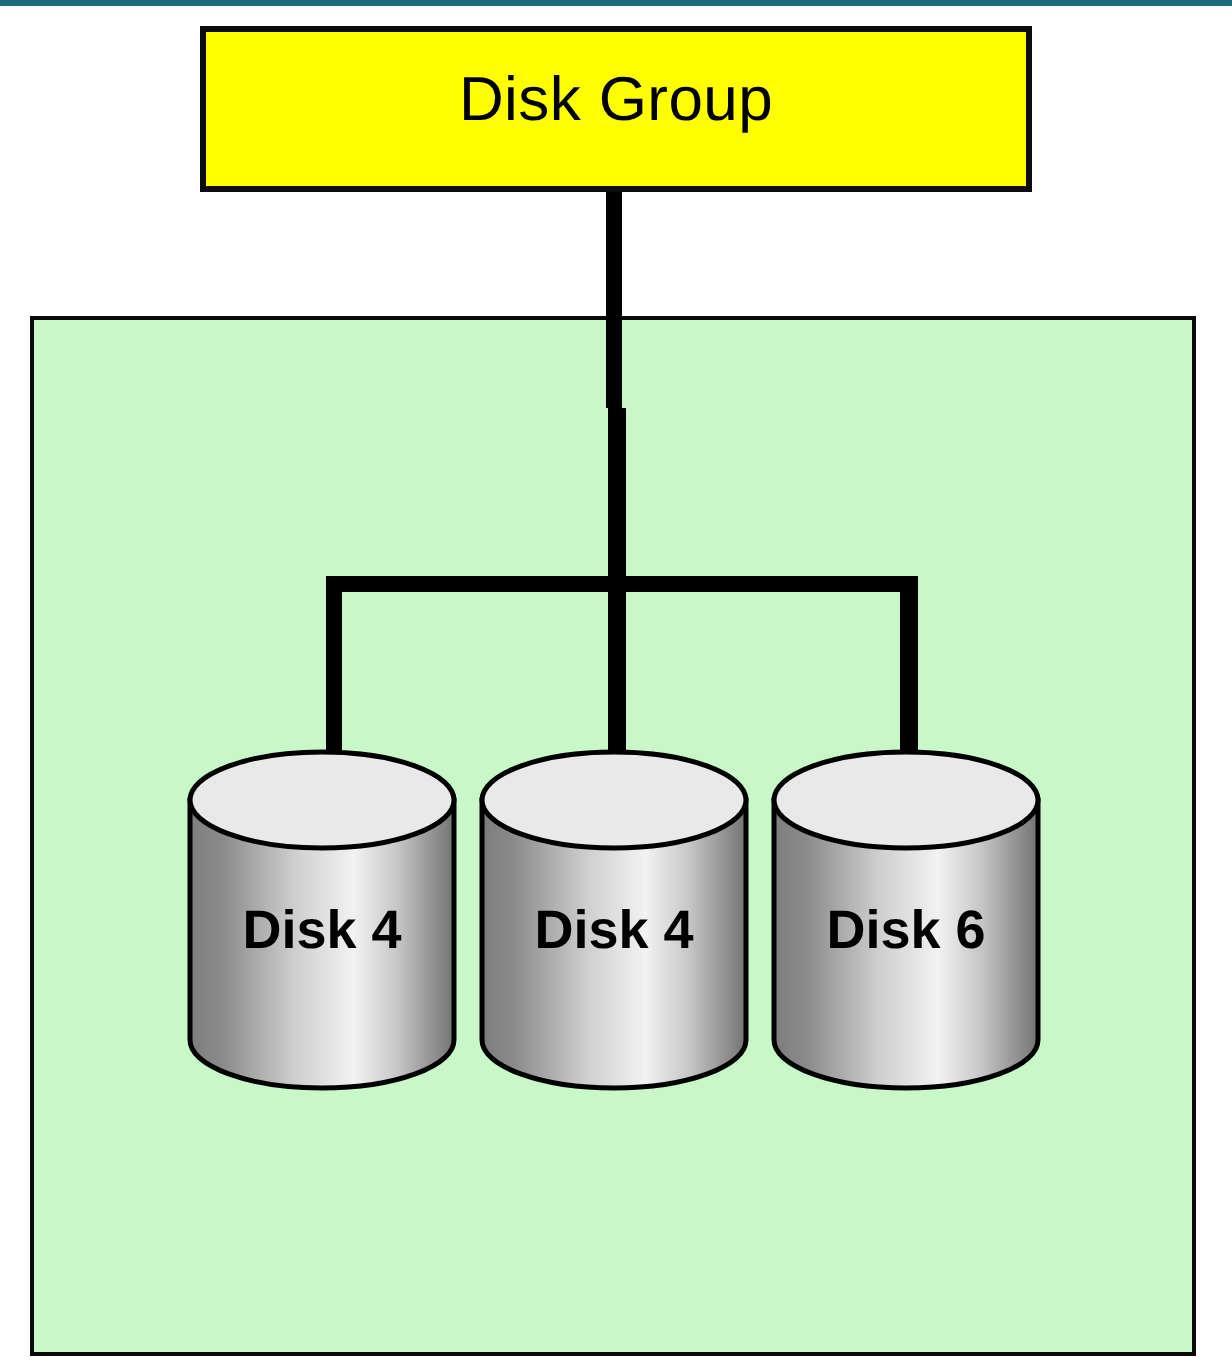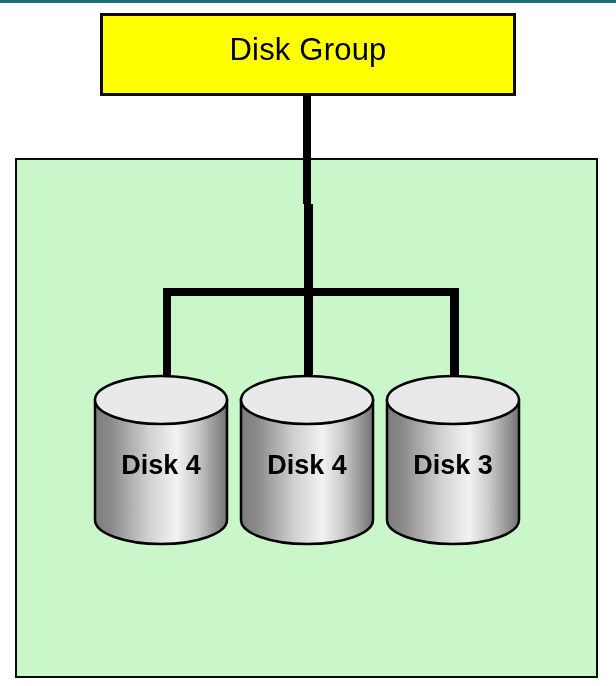--- a/index.html
+++ b/index.html
@@ -163,16 +163,16 @@
           <stop offset="12%" stop-color="#8a8a8a"></stop>
           <stop offset="40%" stop-color="#cfcfcf"></stop>
           <stop offset="62%" stop-color="#f2f2f2"></stop>
           <stop offset="78%" stop-color="#c8c8c8"></stop>
           <stop offset="100%" stop-color="#737373"></stop>
         </linearGradient>
       </defs>
       <path d="M3,26 L3,146 A66,24 0 0 0 135,146 L135,26 Z" fill="url(#cylGrad3)" stroke="#000000" stroke-width="2.5"></path>
       <ellipse cx="69" cy="26" rx="66" ry="24" fill="#e9e9e9" stroke="#000000" stroke-width="2.5"></ellipse>
     </svg>
-    <div class="disk-label">Disk 3</div>
+    <div class="disk-label">Disk 6</div>
   </div>
 
 </div>
 
 </body></html>

